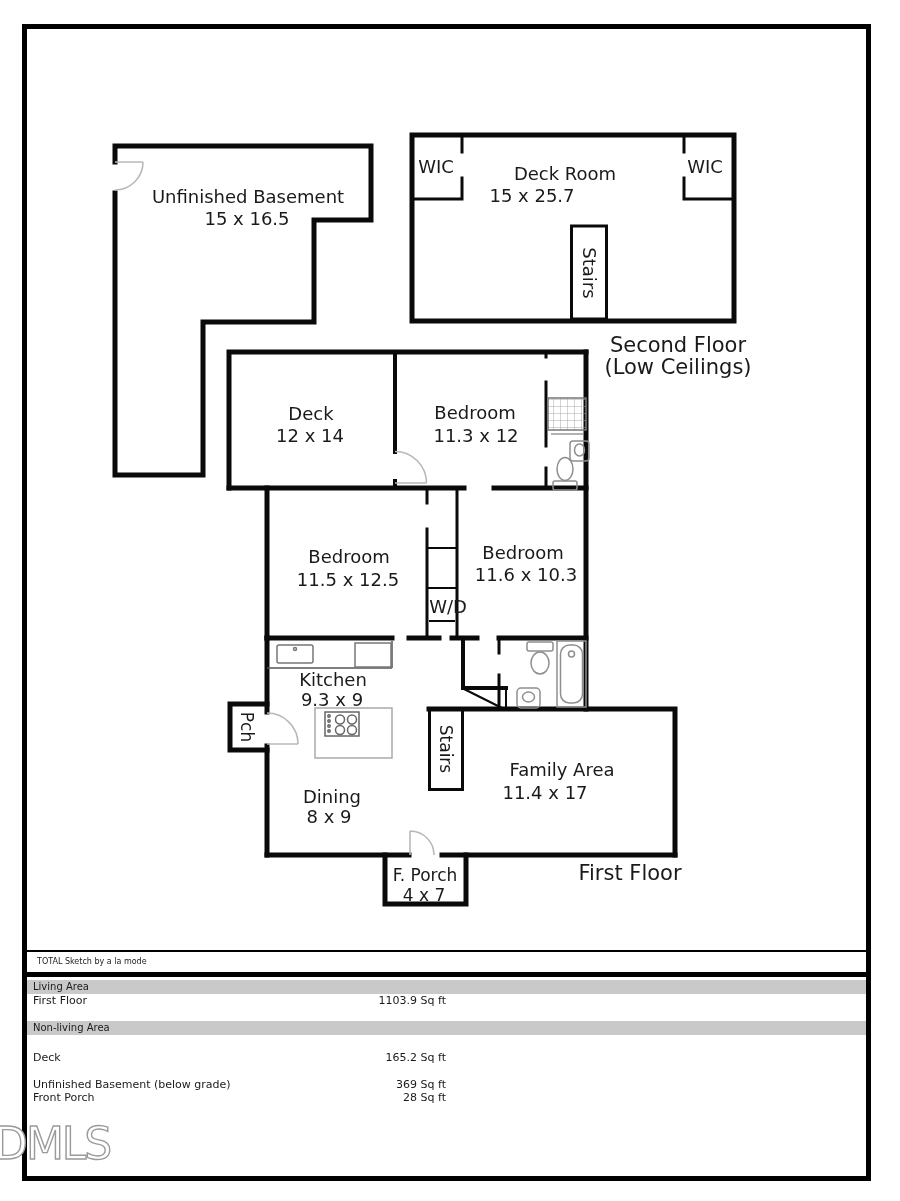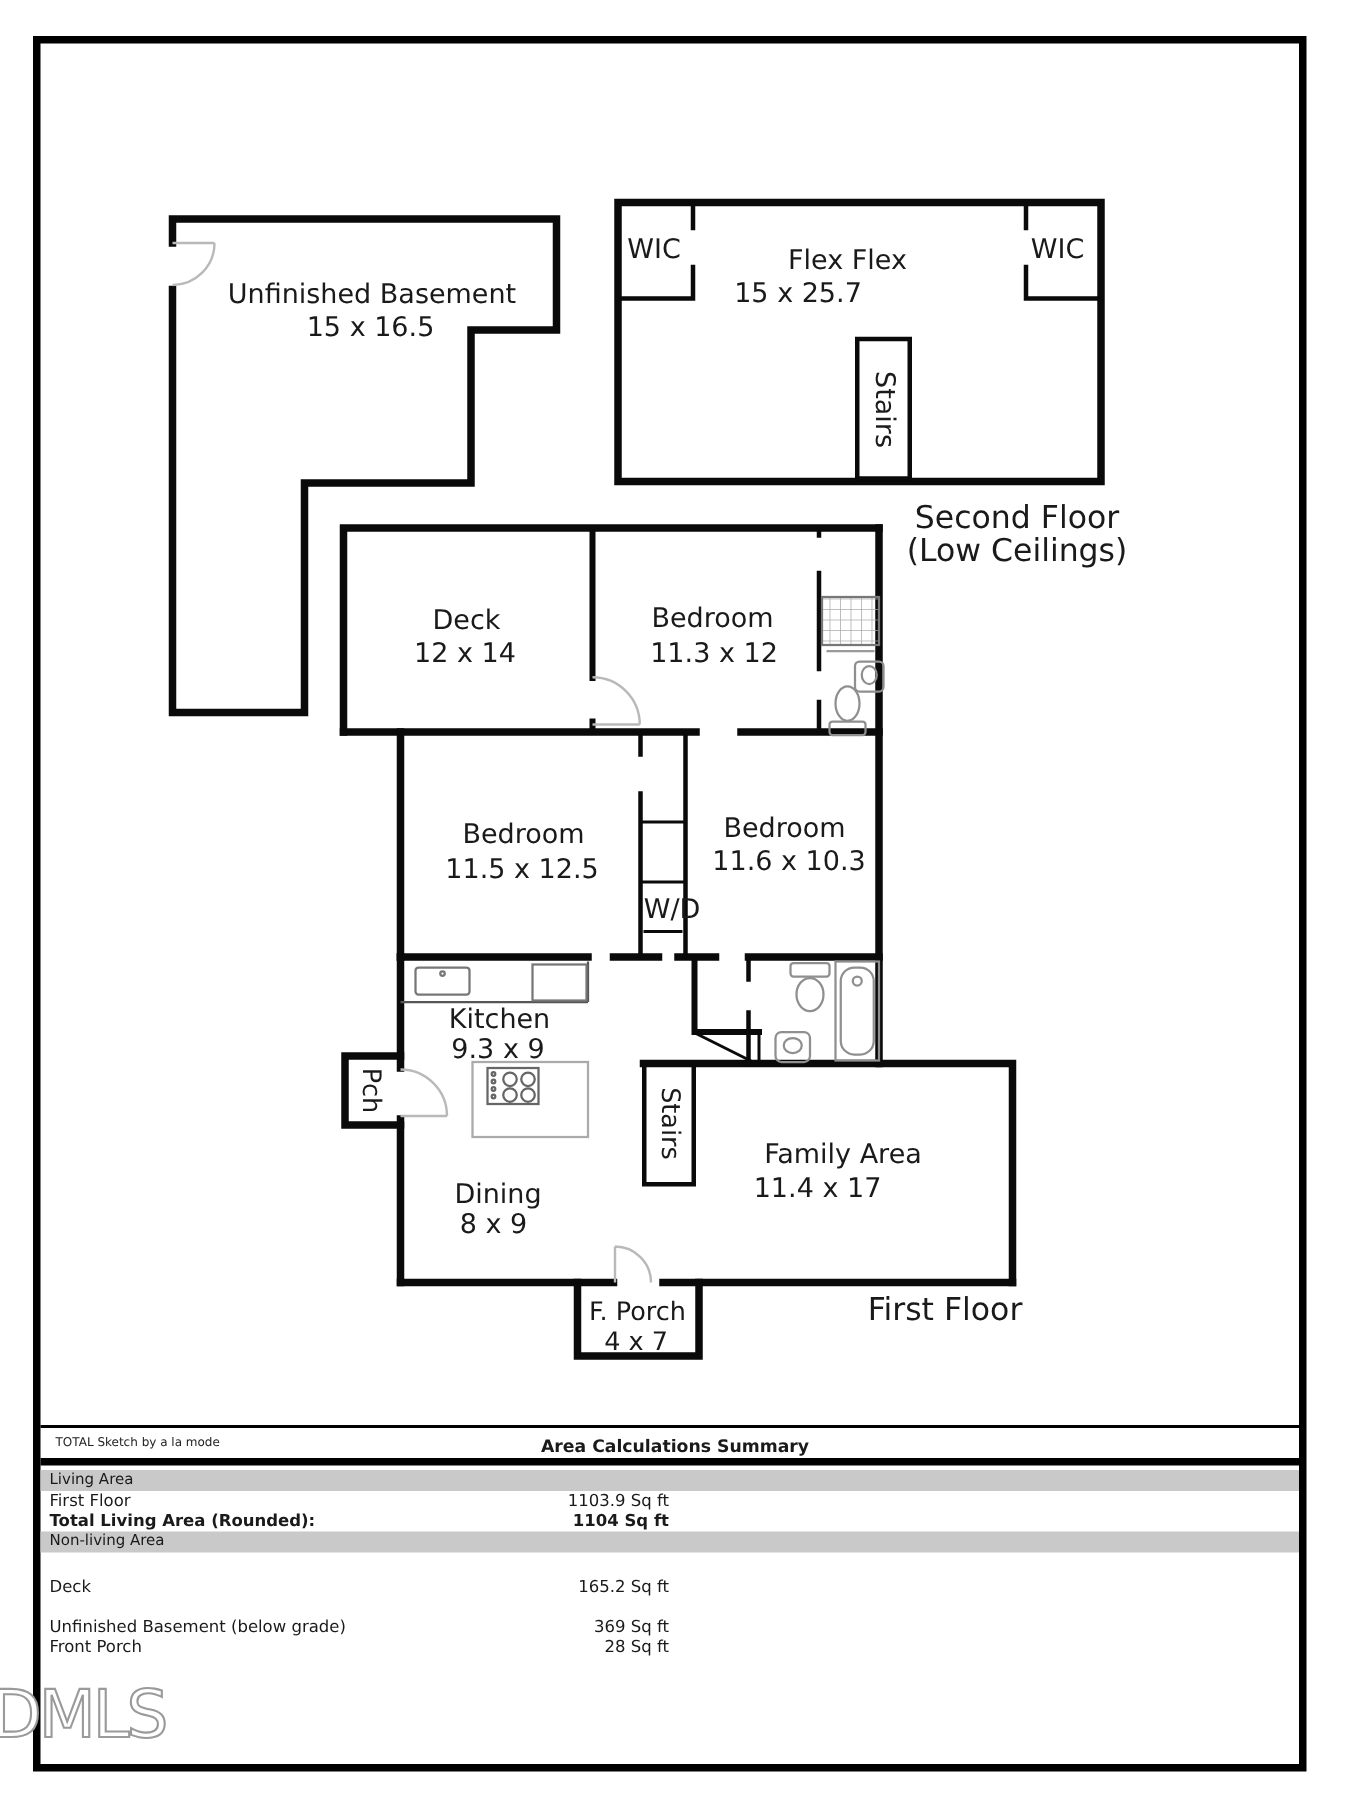--- a/index.html
+++ b/index.html
@@ -132,21 +132,21 @@
       <circle cx="329" cy="721" r="1.2" stroke="#666"></circle>
       <circle cx="329" cy="726" r="1.2" stroke="#666"></circle>
       <circle cx="329" cy="731" r="1.2" stroke="#666"></circle>
     </g>
   </svg>
 
   <div class="lbl" style="left:248px;top:197px">Unfinished Basement</div>
   <div class="lbl" style="left:247px;top:219px">15 x 16.5</div>
 
   <div class="lbl" style="left:436px;top:167px">WIC</div>
-  <div class="lbl" style="left:565px;top:174px">Flex Flex</div>
+  <div class="lbl" style="left:565px;top:174px">Deck Room</div>
   <div class="lbl" style="left:532px;top:196px">15 x 25.7</div>
   <div class="lbl" style="left:705px;top:167px">WIC</div>
   <div class="lbl v" style="left:589px;top:273px">Stairs</div>
 
   <div class="lbl cap" style="left:678px;top:345px">Second Floor</div>
   <div class="lbl cap" style="left:678px;top:367px">(Low Ceilings)</div>
 
   <div class="lbl" style="left:311px;top:414px">Deck</div>
   <div class="lbl" style="left:310px;top:436px">12 x 14</div>
   <div class="lbl" style="left:475px;top:413px">Bedroom</div>
@@ -167,34 +167,29 @@
   <div class="lbl" style="left:329px;top:817px">8 x 9</div>
   <div class="lbl" style="left:562px;top:770px">Family Area</div>
   <div class="lbl" style="left:545px;top:793px">11.4 x 17</div>
 
   <div class="lbl small" style="left:425px;top:875px">F. Porch</div>
   <div class="lbl small" style="left:424px;top:895px">4 x 7</div>
   <div class="lbl cap" style="left:630px;top:873px">First Floor</div>
 
   <div class="foot-line" style="top:950px;height:2px"></div>
   <div id="branding">TOTAL Sketch by a la mode</div>
-  <div id="summary-title">Area Calculations Summary</div>
   <div class="foot-line" style="top:972px;height:5px"></div>
 
   <div class="band" style="top:980px">
     <span>Living Area</span>
   </div>
   <div class="trow" style="top:994px">
     <span class="tl">First Floor</span>
     <span class="tv">1103.9 Sq ft</span>
   </div>
-  <div class="trow b" style="top:1007px">
-    <span class="tl">Total Living Area (Rounded):</span>
-    <span class="tv">1104 Sq ft</span>
-  </div>
 
   <div class="band" style="top:1021px">
     <span>Non-living Area</span>
   </div>
   <div class="trow" style="top:1051px">
     <span class="tl">Deck</span>
     <span class="tv">165.2 Sq ft</span>
   </div>
   <div class="trow" style="top:1078px">
     <span class="tl">Unfinished Basement (below grade)</span>

